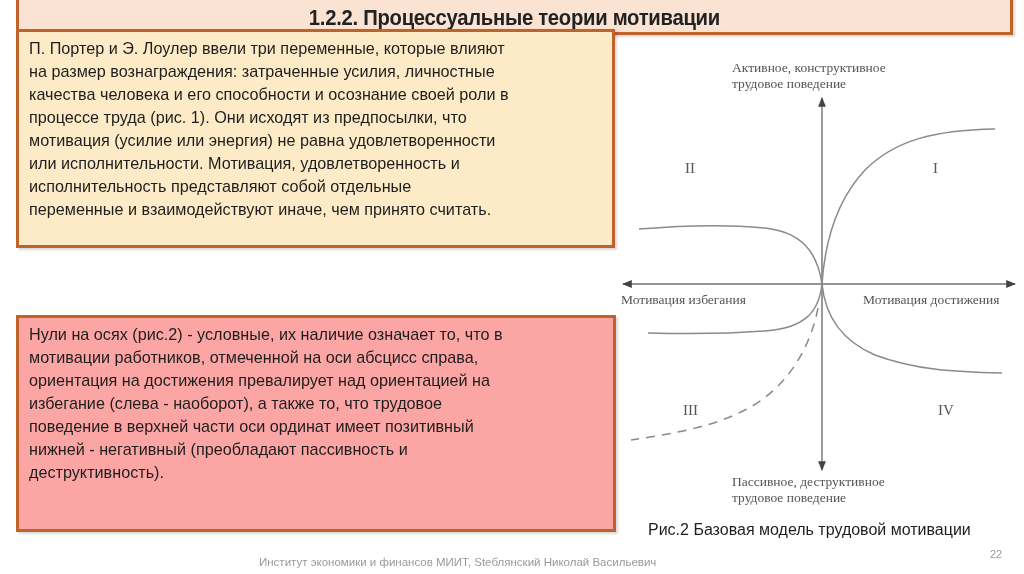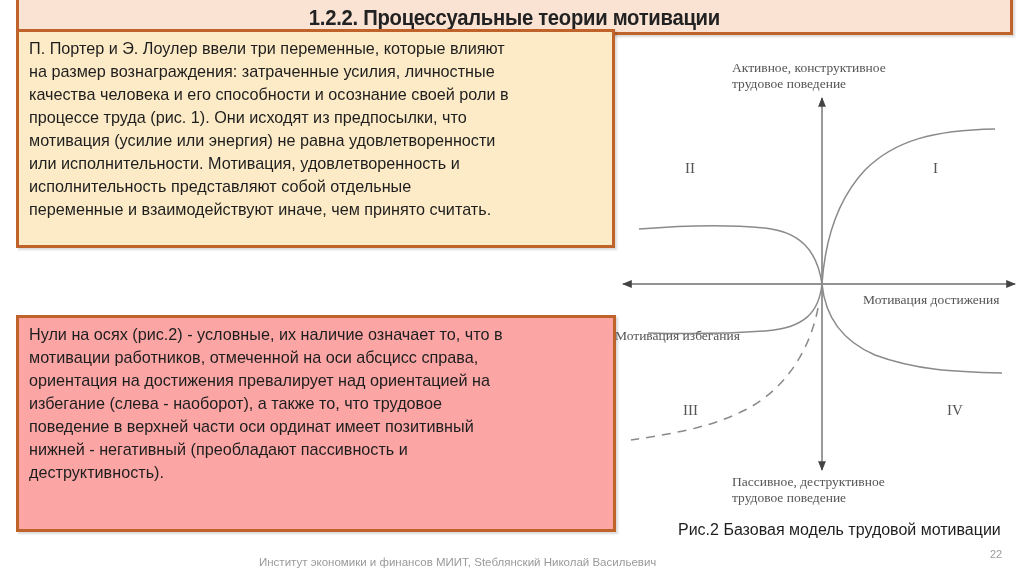--- a/index.html
+++ b/index.html
@@ -93,21 +93,20 @@
       font-size: 15px;
     }
     .caption {
       position: absolute;
       left: 648px;
       top: 521px;
       font-family: "Liberation Sans", sans-serif;
       font-size: 16px;
       color: #1e1e1e;
       white-space: nowrap;
-      margin-left: 30px;
     }
     .page-number {
       position: absolute;
       left: 990px;
       top: 548px;
       font-size: 11px;
       color: #9a9a9a;
     }
     .footer {
       position: absolute;
@@ -171,24 +170,24 @@
   </svg>
 
   <div class="fig-label" style="left:117px; top:10px; width:180px;">
     <span style="display:block">Активное, конструктивное</span>
     <span style="display:block">трудовое поведение</span>
   </div>
   <div class="fig-label" style="left:117px; top:424px; width:180px;">
     <span style="display:block">Пассивное, деструктивное</span>
     <span style="display:block">трудовое поведение</span>
   </div>
-  <div class="fig-label" style="left:0; top:242px;margin-top:36px;">Мотивация избегания</div>
+  <div class="fig-label" style="left:6px; top:242px;">Мотивация избегания</div>
   <div class="fig-label" style="left:248px; top:242px;">Мотивация достижения</div>
 
   <div class="quad-label" style="left:70px; top:110px;">II</div>
   <div class="quad-label" style="left:318px; top:110px;">I</div>
   <div class="quad-label" style="left:68px; top:352px;">III</div>
-  <div class="quad-label" style="left:323px; top:352px;margin-left:9px;">IV</div>
+  <div class="quad-label" style="left:323px; top:352px;">IV</div>
 </div>
 
 <div class="caption">Рис.2 Базовая модель трудовой мотивации</div>
 <div class="page-number">22</div>
 <div class="footer">Институт экономики и финансов МИИТ, Steблянский Николай Васильевич</div>
 
 </body></html>

